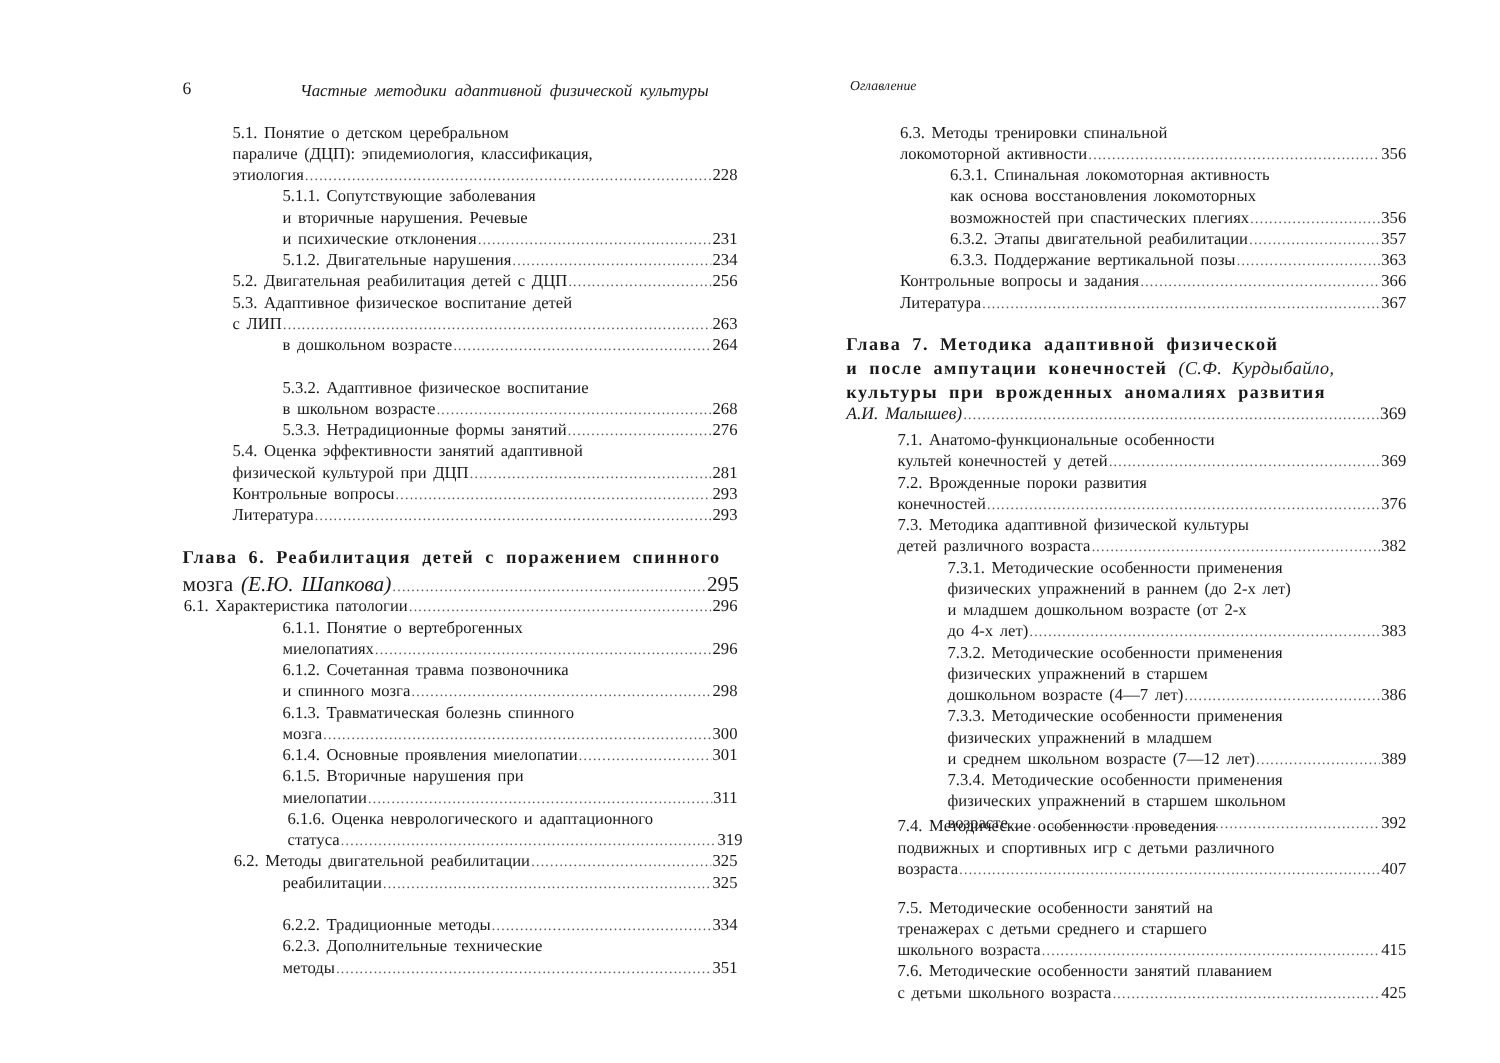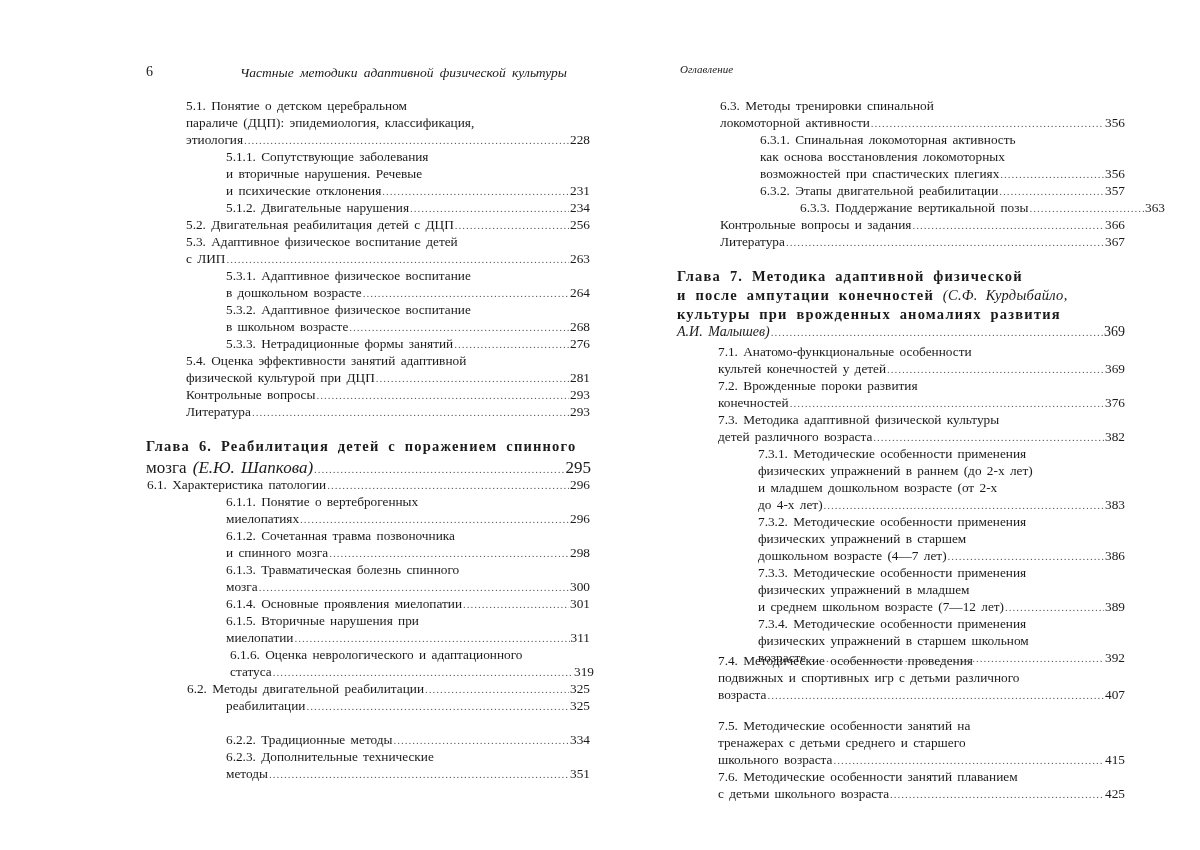--- a/index.html
+++ b/index.html
@@ -78,21 +78,20 @@
       </div>
       <div class="entry" style="left: 186px; top: 233px; width: 404px;">
         <span class="line">5.3. Адаптивное физическое воспитание детей</span>
         <span class="last">
           <span class="txt">с ЛИП</span>
           <span class="dots"></span>
           <span class="pg">263</span>
         </span>
       </div>
       <div class="entry" style="left: 226px; top: 267px; width: 364px;">
-        <span class="line">5.3.1. Адаптивное физическое воспитание</span>
         <span class="last">
           <span class="txt">в дошкольном возрасте</span>
           <span class="dots"></span>
           <span class="pg">264</span>
         </span>
       </div>
       <div class="entry" style="left: 226px; top: 301px; width: 364px;">
         <span class="line">5.3.2. Адаптивное физическое воспитание</span>
         <span class="last">
           <span class="txt">в школьном возрасте</span>
@@ -250,21 +249,21 @@
           <span class="pg">356</span>
         </span>
       </div>
       <div class="entry" style="left: 160px; top: 182px; width: 365px;">
         <span class="last">
           <span class="txt">6.3.2. Этапы двигательной реабилитации</span>
           <span class="dots"></span>
           <span class="pg">357</span>
         </span>
       </div>
-      <div class="entry" style="left: 160px; top: 199px; width: 365px; margin-left: 40px;">
+      <div class="entry" style="left: 160px; top: 199px; width: 365px;">
         <span class="last">
           <span class="txt">6.3.3. Поддержание вертикальной позы</span>
           <span class="dots"></span>
           <span class="pg">363</span>
         </span>
       </div>
       <div class="entry" style="left: 120px; top: 216px; width: 405px;">
         <span class="last">
           <span class="txt">Контрольные вопросы и задания</span>
           <span class="dots"></span>

